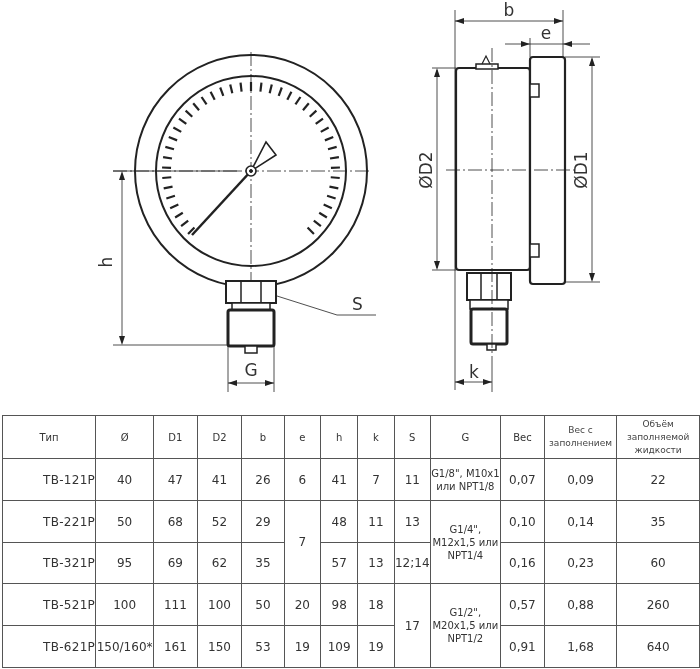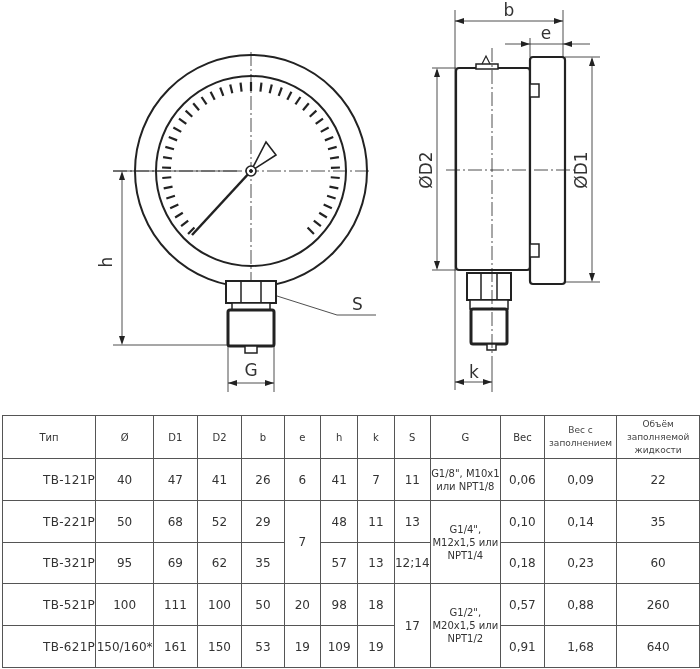--- a/index.html
+++ b/index.html
@@ -184,21 +184,21 @@
     <td class="type">ТВ-121Р</td>
     <td>40</td>
     <td>47</td>
     <td>41</td>
     <td>26</td>
     <td>6</td>
     <td>41</td>
     <td>7</td>
     <td>11</td>
     <td class="g"><span>G1/8", M10x1</span><br><span>или NPT1/8</span></td>
-    <td>0,06</td>
+    <td>0,07</td>
     <td>0,09</td>
     <td>22</td>
   </tr>
   <tr style="height:42px">
     <td class="type">ТВ-221Р</td>
     <td>50</td>
     <td>68</td>
     <td>52</td>
     <td>29</td>
     <td rowspan="2">7</td>
@@ -212,21 +212,21 @@
   </tr>
   <tr style="height:41px">
     <td class="type">ТВ-321Р</td>
     <td>95</td>
     <td>69</td>
     <td>62</td>
     <td>35</td>
     <td>57</td>
     <td>13</td>
     <td>12;14</td>
-    <td>0,18</td>
+    <td>0,16</td>
     <td>0,23</td>
     <td>60</td>
   </tr>
   <tr style="height:42px">
     <td class="type">ТВ-521Р</td>
     <td>100</td>
     <td>111</td>
     <td>100</td>
     <td>50</td>
     <td>20</td>

